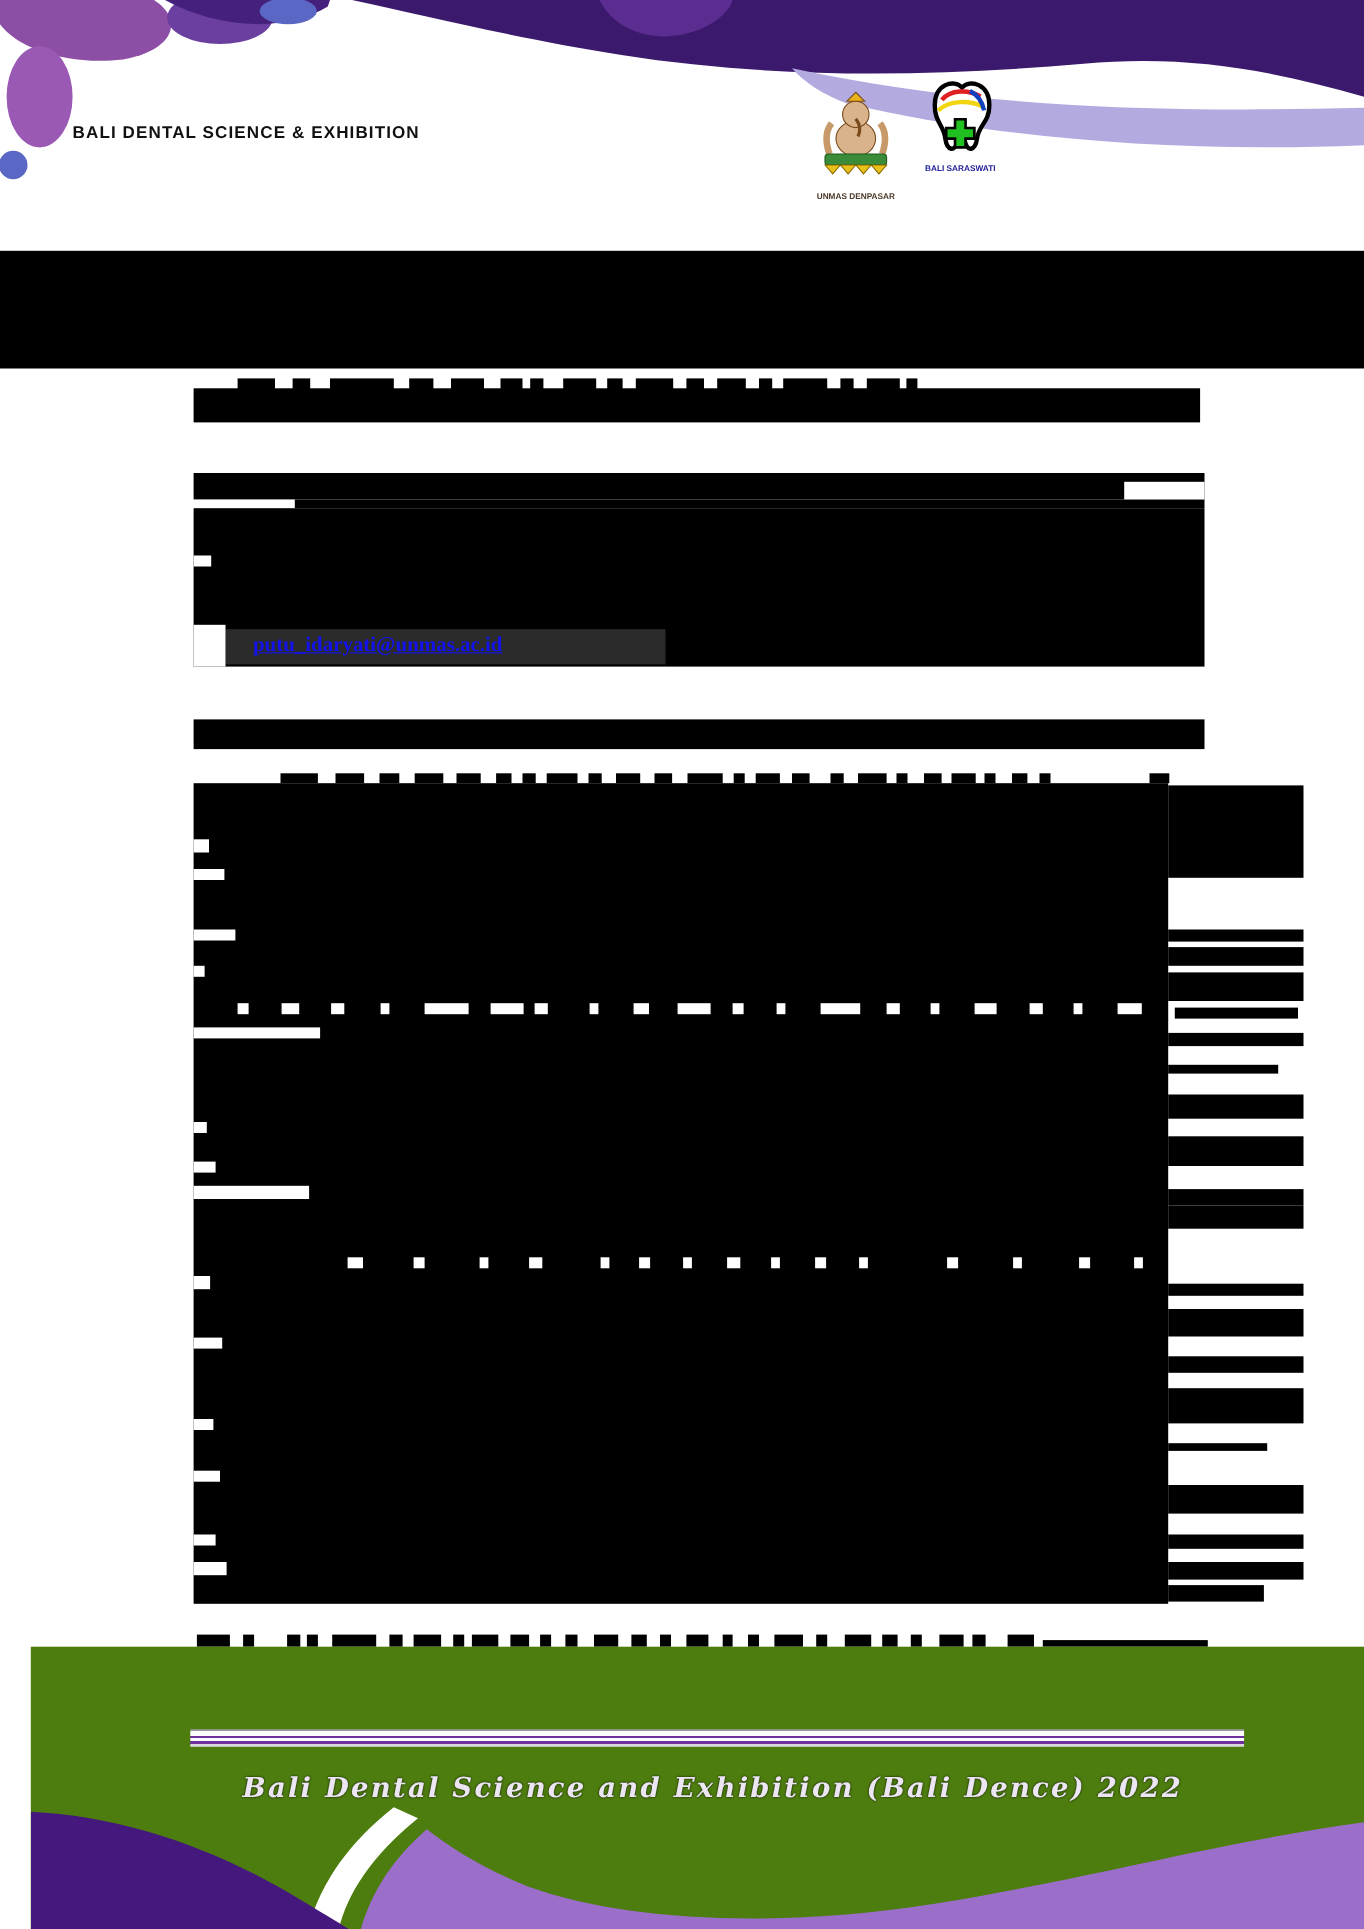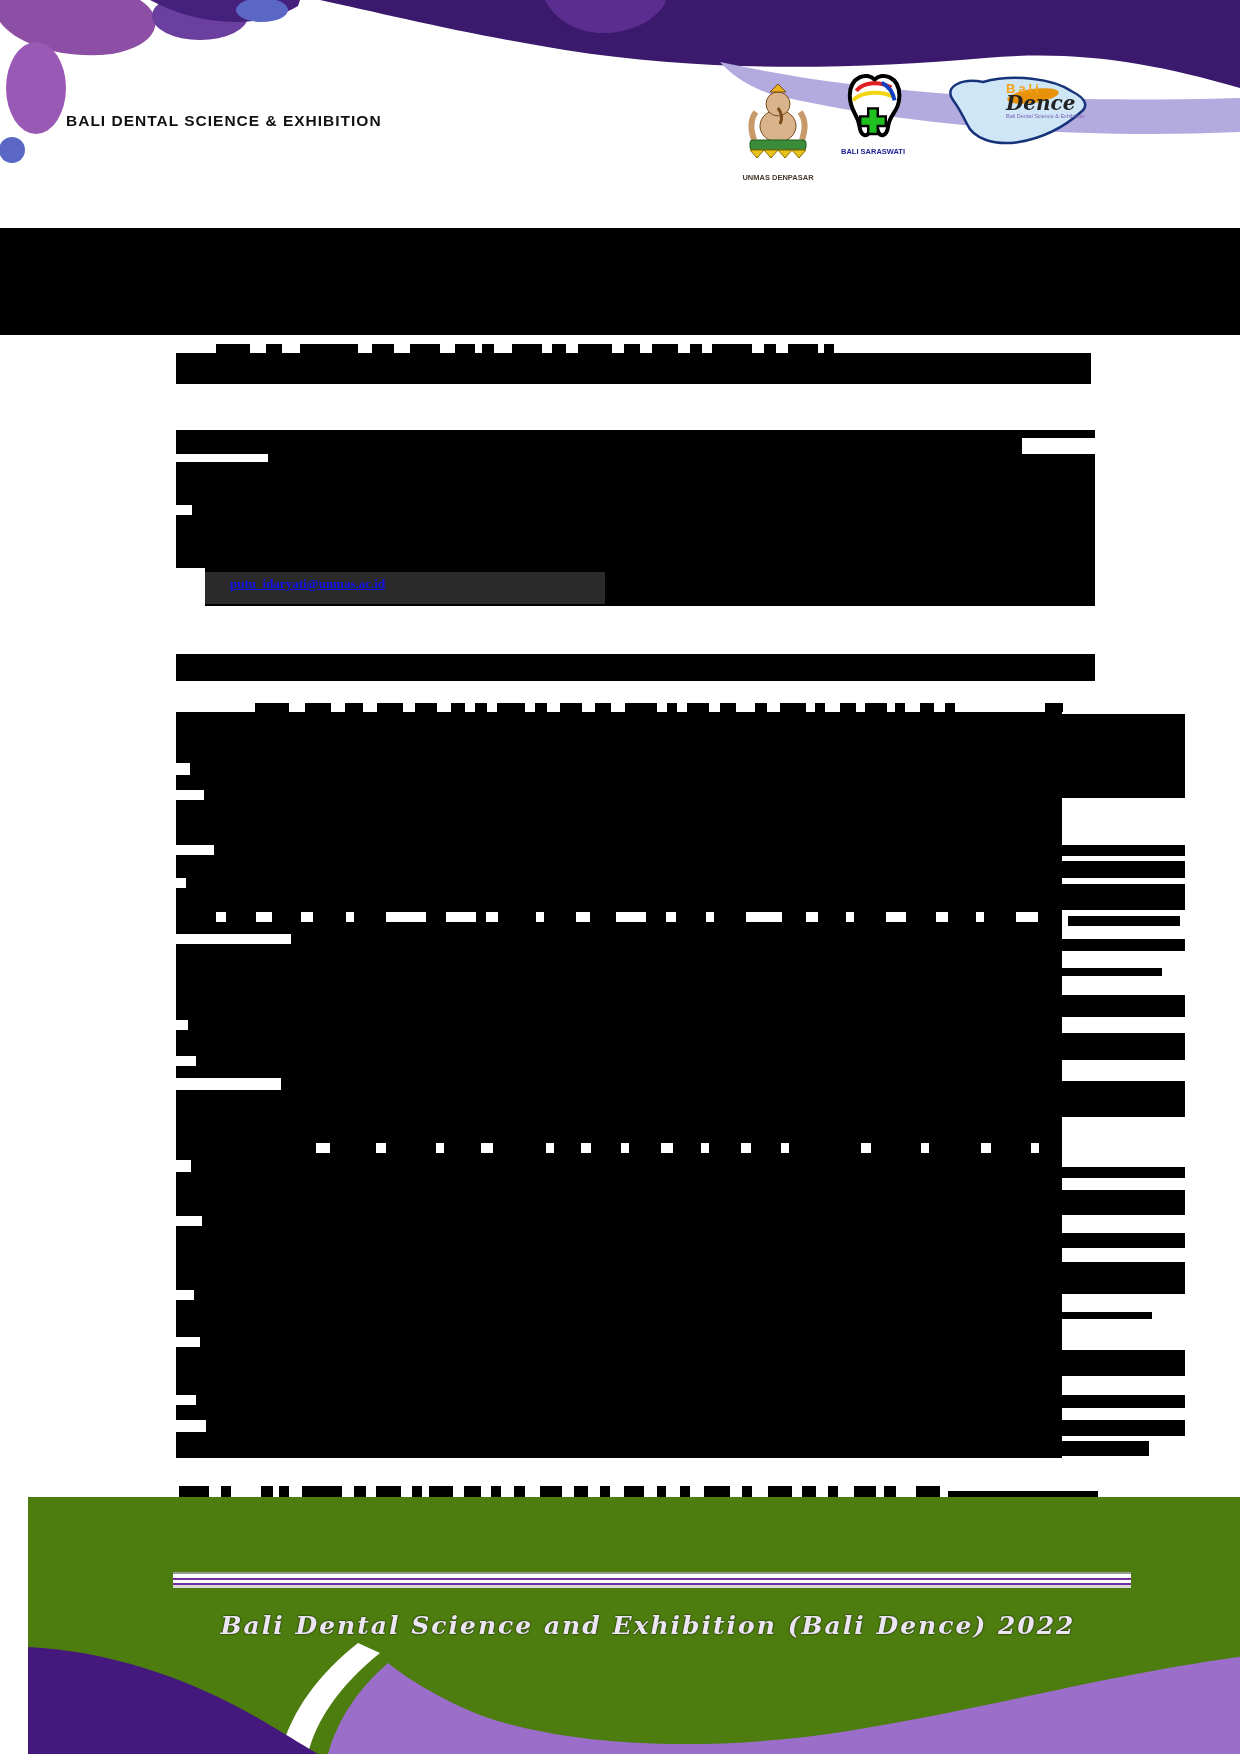--- a/index.html
+++ b/index.html
@@ -27,21 +27,21 @@
   .top-band{position:absolute;left:0;top:228px;width:1240px;height:107px;background:#000;}
   .research-box{position:absolute;left:149px;top:233px;width:201px;height:46px;background:#fff;
                 border-top:4px solid #d9d9d9;border-left:2px solid #e3e3e3;border-right:1px solid #cfcfcf;
                 display:flex;align-items:center;justify-content:center;}
   .research-box span{font-size:17px;font-weight:600;color:#000;letter-spacing:0.5px;}
   
   #redaction-layer{position:absolute;left:0;top:0;width:1240px;height:1754px;}
   .red{position:absolute;}
   
   .email{position:absolute;left:230px;top:576px;font-family:"Liberation Serif",serif;
-         font-weight:bold;font-size:13px;color:#1212ee;text-decoration:underline;z-index:5;}
+         font-weight:bold;font-size:19px;color:#1212ee;text-decoration:underline;z-index:5;}
   
   .footer-band{position:absolute;left:0;top:1497px;width:1240px;height:257px;background:#4d7c0f;margin-left:28px;}
   .footer-divider{position:absolute;left:145px;top:75px;width:958px;height:16px;
      background:linear-gradient(#9a9a9a 0 2px,#ffffff 2px 6px,#7030a0 6px 8px,
                 #ffffff 8px 11px,#7030a0 11px 13px,#d9d9d9 13px 16px);}
   .footer-caption{position:absolute;left:0;top:114px;width:1240px;text-align:center;
       font-family:"DejaVu Serif",serif;font-style:italic;font-weight:bold;font-size:25px;
       color:#ece6f2;letter-spacing:2px;text-shadow:0 0 2px #000;}
   .footer-waves{position:absolute;left:0;bottom:0;width:1240px;height:115px;}
 </style>
@@ -80,31 +80,20 @@
     </div>
     <div class="logo" style="left:102px;top:8px;width:82px;">
       <svg width="78" height="72" viewBox="0 0 82 90">
         <path d="M12,32 C12,8 34,2 43,12 C52,2 74,8 74,32 C74,52 62,54 60,70 C58,84 49,86 46,72 C44,62 40,62 38,72 C35,86 26,84 24,70 C22,54 12,52 12,32 Z" fill="#fff" stroke="#000" stroke-width="5"></path>
         <path d="M20,26 C30,14 50,14 64,22" stroke="#e02020" stroke-width="5" fill="none"></path>
         <path d="M16,38 C28,26 52,26 68,34" stroke="#f2d410" stroke-width="5" fill="none"></path>
         <path d="M52,16 C60,20 66,28 68,38" stroke="#1040c0" stroke-width="5" fill="none"></path>
         <path d="M35,48 h12 v10 h10 v12 h-10 v10 h-12 v-10 h-10 v-12 h10 Z" fill="#20c020" stroke="#000" stroke-width="3"></path>
       </svg>
       <div class="logo-cap cap-rsgm">BALI SARASWATI</div>
-    </div>
-    <div class="logo" style="left:192px;top:10px;width:172px;height:90px;">
-      <svg width="170" height="80" viewBox="0 0 170 80">
-        <path d="M30,28 C20,14 40,6 60,10 C90,2 130,6 150,20 C162,26 166,34 158,40 C140,56 120,66 96,70 C70,74 50,66 44,52 C40,44 36,36 30,28 Z" fill="#cfe6f7" stroke="#16337a" stroke-width="2.5"></path>
-        <ellipse cx="110" cy="24" rx="26" ry="7" fill="#e8920a" transform="rotate(-8 110 24)"></ellipse>
-      </svg>
-      <div class="bali-words">
-        <span class="bali-w1">Bali</span>
-        <span class="bali-w2">Dence</span>
-        <span class="bali-sub">Bali Dental Science &amp; Exhibition</span>
-      </div>
     </div>
   </div>
 
   <div class="top-band"></div>
 
   <div id="redaction-layer">
       <div class="red" style="left: 176px; top: 353px; width: 915px; height: 31px; background: rgb(0, 0, 0);"></div>
       <div class="red" style="left: 216px; top: 344px; width: 34px; height: 10px; background: rgb(0, 0, 0);"></div>
       <div class="red" style="left: 266px; top: 344px; width: 16px; height: 10px; background: rgb(0, 0, 0);"></div>
       <div class="red" style="left: 300px; top: 344px; width: 58px; height: 10px; background: rgb(0, 0, 0);"></div>

